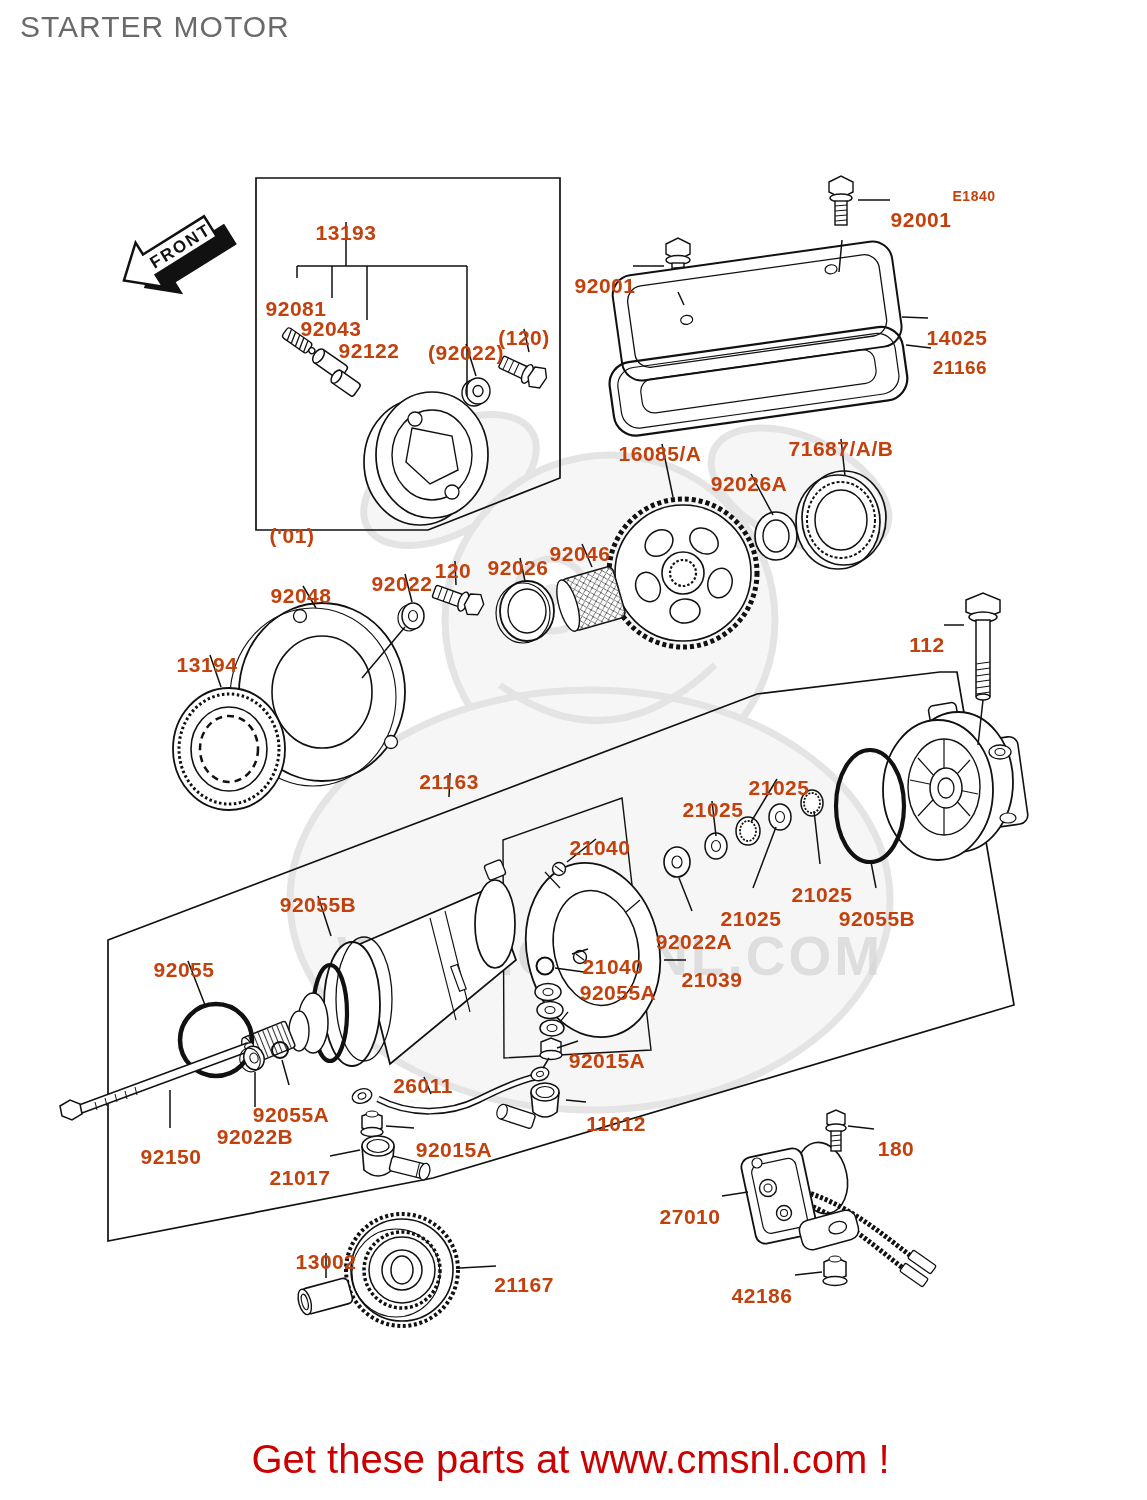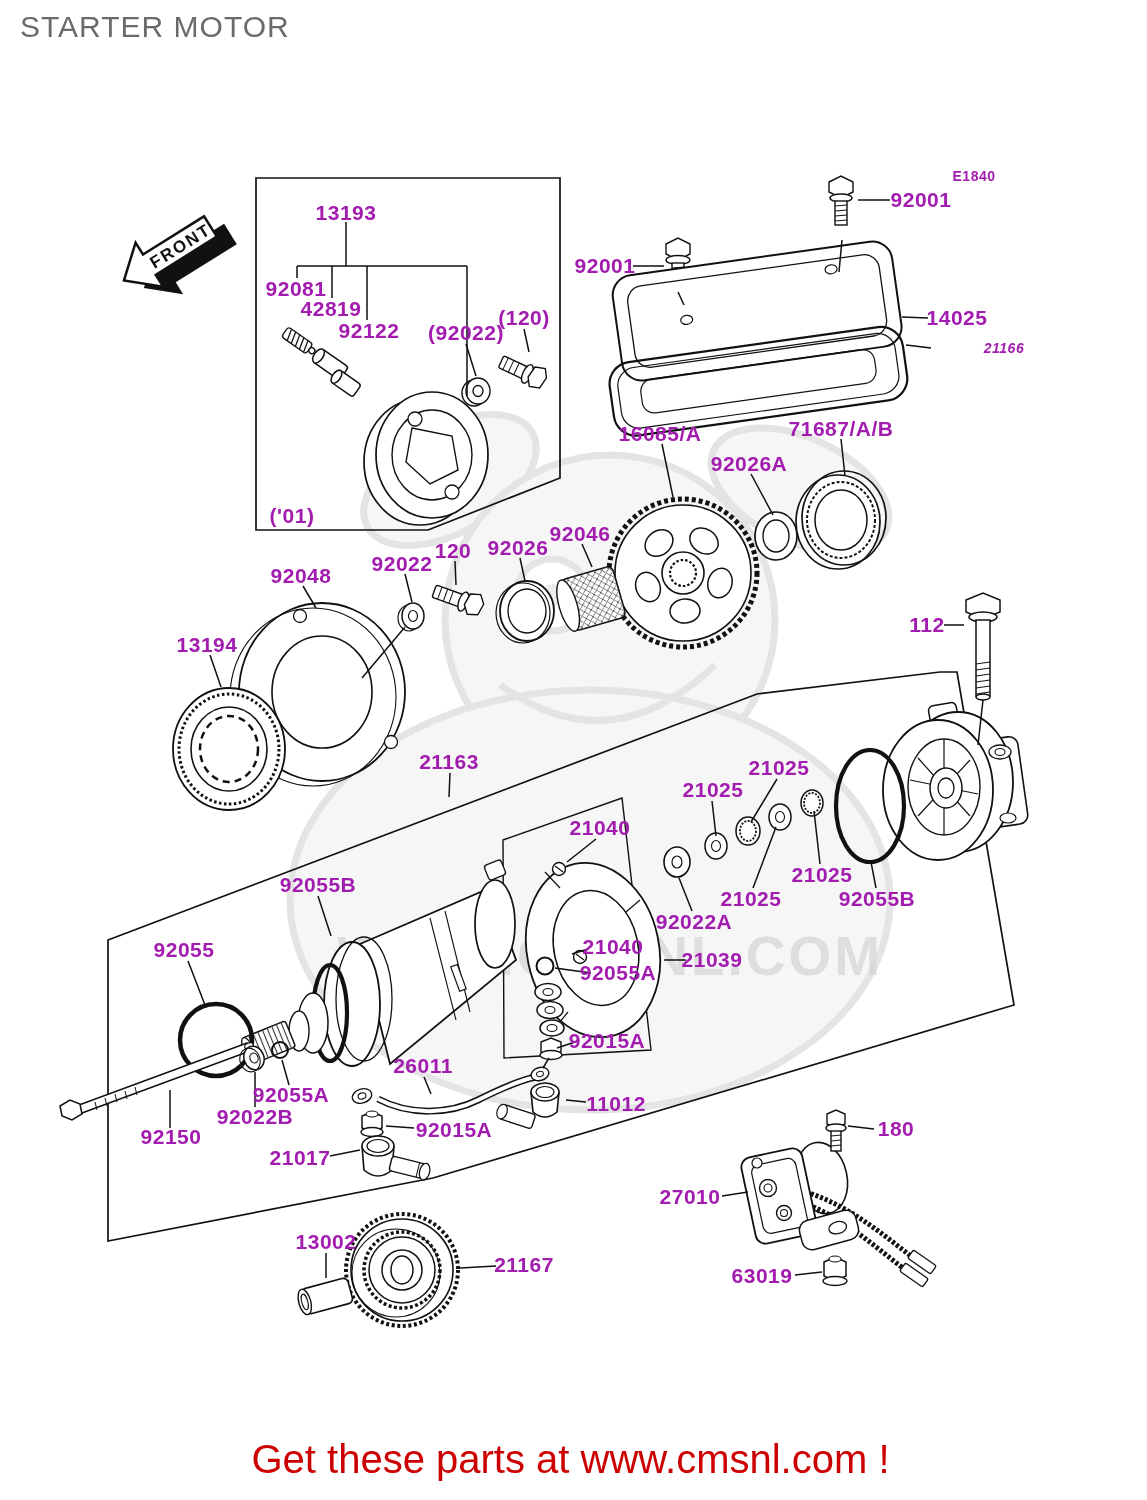--- a/index.html
+++ b/index.html
@@ -3,22 +3,22 @@
 <meta charset="utf-8">
 <style>
   html,body{margin:0;padding:0;background:#fff;}
   .stage{position:relative;width:1133px;height:1500px;background:#fff;overflow:hidden;
          font-family:"Liberation Sans", sans-serif;}
   .page-title{position:absolute;left:20px;top:10px;font-size:30px;letter-spacing:1px;
               color:#6a6a6a;font-weight:400;}
   svg.diagram{position:absolute;left:0;top:0;}
   .labels{position:absolute;left:0;top:0;width:100%;height:100%;pointer-events:none;}
   .part-label{position:absolute;transform:translate(-50%,-50%);font-weight:bold;
-              color:#a21caf;white-space:nowrap;letter-spacing:0.5px;
-              font-family:"Liberation Sans", sans-serif;}
+              color:#c2410c;white-space:nowrap;letter-spacing:0.5px;
+              font-family:"Liberation Sans", sans-serif;margin-top:20px;}
   .footer-link{position:absolute;left:0;right:0;bottom:18px;text-align:center;
                font-size:40px;color:#cc0000;font-weight:400;
                font-family:"Liberation Sans", sans-serif;margin-left:8px;}
 </style>
 </head>
 <body>
 
 <div class="stage">
 
   <div class="page-title">STARTER MOTOR</div>
@@ -355,30 +355,30 @@
       <path d="M450,773 L449,797"></path>
       <path d="M712,801 L716,836 M777,779 L751,822 M820,864 L814,811 M753,888 L776,827 M692,911 L679,878 M876,888 L871,862"></path>
       <path d="M318,896 L331,936 M188,961 L205,1005 M596,839 L567,862 M588,949 L572,954 M591,973 L555,968 M686,960 L664,960 M578,1041 L557,1048 M549,1058 L543,1068"></path>
       <path d="M424,1077 L431,1094 M586,1102 L566,1100 M289,1085 L282,1060 M255,1107 L255,1072 M170,1128 L170,1090 M330,1156 L360,1150 M414,1128 L386,1126 M874,1129 L848,1126 M722,1196 L748,1192 M795,1275 L822,1272 M326,1253 L326,1278 M496,1266 L460,1268"></path>
     </g>
   </svg>
 
   <div class="labels" id="labels">
       <div class="part-label" style="left: 346px; top: 213px; font-size: 21px;">13193</div>
       <div class="part-label" style="left: 296px; top: 289px; font-size: 21px;">92081</div>
-      <div class="part-label" style="left: 331px; top: 309px; font-size: 21px;">42819</div>
+      <div class="part-label" style="left: 331px; top: 309px; font-size: 21px;">92043</div>
       <div class="part-label" style="left: 369px; top: 331px; font-size: 21px;">92122</div>
       <div class="part-label" style="left: 466px; top: 333px; font-size: 21px;">(92022)</div>
       <div class="part-label" style="left: 524px; top: 318px; font-size: 21px;">(120)</div>
       <div class="part-label" style="left: 292px; top: 516px; font-size: 21px;">('01)</div>
       <div class="part-label" style="left: 605px; top: 266px; font-size: 21px;">92001</div>
       <div class="part-label" style="left: 921px; top: 200px; font-size: 21px;">92001</div>
       <div class="part-label" style="left: 974px; top: 176px; font-size: 14px;">E1840</div>
       <div class="part-label" style="left: 957px; top: 318px; font-size: 21px;">14025</div>
-      <div class="part-label" style="left: 1004px; top: 348px; font-size: 14px; font-style: italic;">21166</div>
+      <div class="part-label" style="left: 960px; top: 348px; font-size: 19px;">21166</div>
       <div class="part-label" style="left: 660px; top: 434px; font-size: 21px;">16085/A</div>
       <div class="part-label" style="left: 749px; top: 464px; font-size: 21px;">92026A</div>
       <div class="part-label" style="left: 841px; top: 429px; font-size: 21px;">71687/A/B</div>
       <div class="part-label" style="left: 580px; top: 534px; font-size: 21px;">92046</div>
       <div class="part-label" style="left: 518px; top: 548px; font-size: 21px; text-align: right;">92026</div>
       <div class="part-label" style="left: 453px; top: 551px; font-size: 21px;">120</div>
       <div class="part-label" style="left: 402px; top: 564px; font-size: 21px;">92022</div>
       <div class="part-label" style="left: 301px; top: 576px; font-size: 21px;">92048</div>
       <div class="part-label" style="left: 207px; top: 645px; font-size: 21px;">13194</div>
       <div class="part-label" style="left: 927px; top: 625px; font-size: 21px;">112</div>
@@ -398,19 +398,19 @@
       <div class="part-label" style="left: 607px; top: 1041px; font-size: 21px;">92015A</div>
       <div class="part-label" style="left: 423px; top: 1066px; font-size: 21px;">26011</div>
       <div class="part-label" style="left: 616px; top: 1104px; font-size: 21px;">11012</div>
       <div class="part-label" style="left: 291px; top: 1095px; font-size: 21px;">92055A</div>
       <div class="part-label" style="left: 255px; top: 1117px; font-size: 21px;">92022B</div>
       <div class="part-label" style="left: 171px; top: 1137px; font-size: 21px;">92150</div>
       <div class="part-label" style="left: 300px; top: 1158px; font-size: 21px;">21017</div>
       <div class="part-label" style="left: 454px; top: 1130px; font-size: 21px;">92015A</div>
       <div class="part-label" style="left: 896px; top: 1129px; font-size: 21px;">180</div>
       <div class="part-label" style="left: 690px; top: 1197px; font-size: 21px;">27010</div>
-      <div class="part-label" style="left: 762px; top: 1276px; font-size: 21px;">63019</div>
+      <div class="part-label" style="left: 762px; top: 1276px; font-size: 21px;">42186</div>
       <div class="part-label" style="left: 326px; top: 1242px; font-size: 21px;">13002</div>
       <div class="part-label" style="left: 524px; top: 1265px; font-size: 21px;">21167</div>
     </div>
 
   <div class="footer-link">Get these parts at www.cmsnl.com !</div>
 </div>
 
 </body></html>

